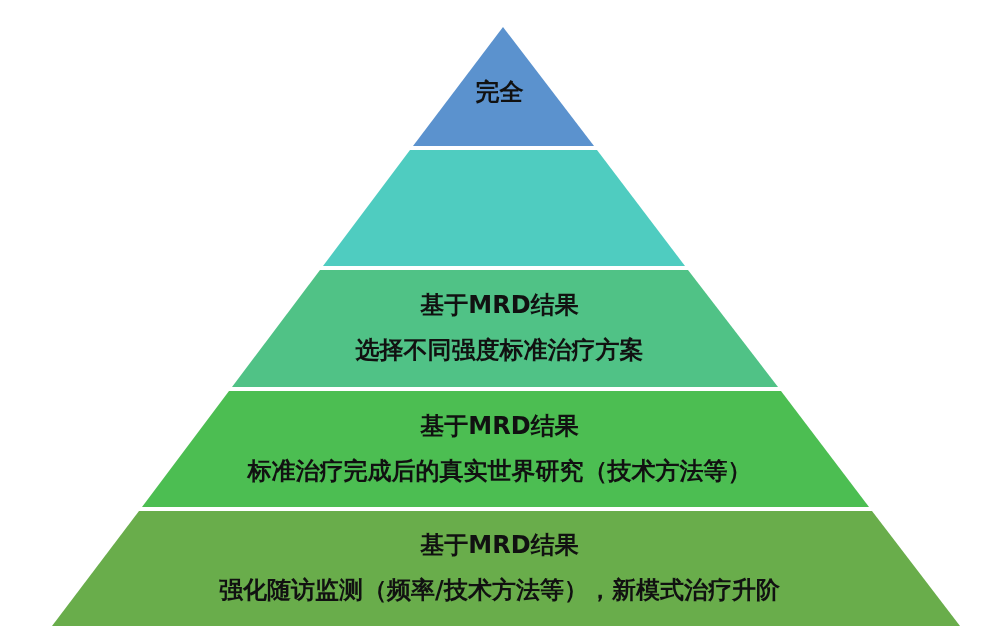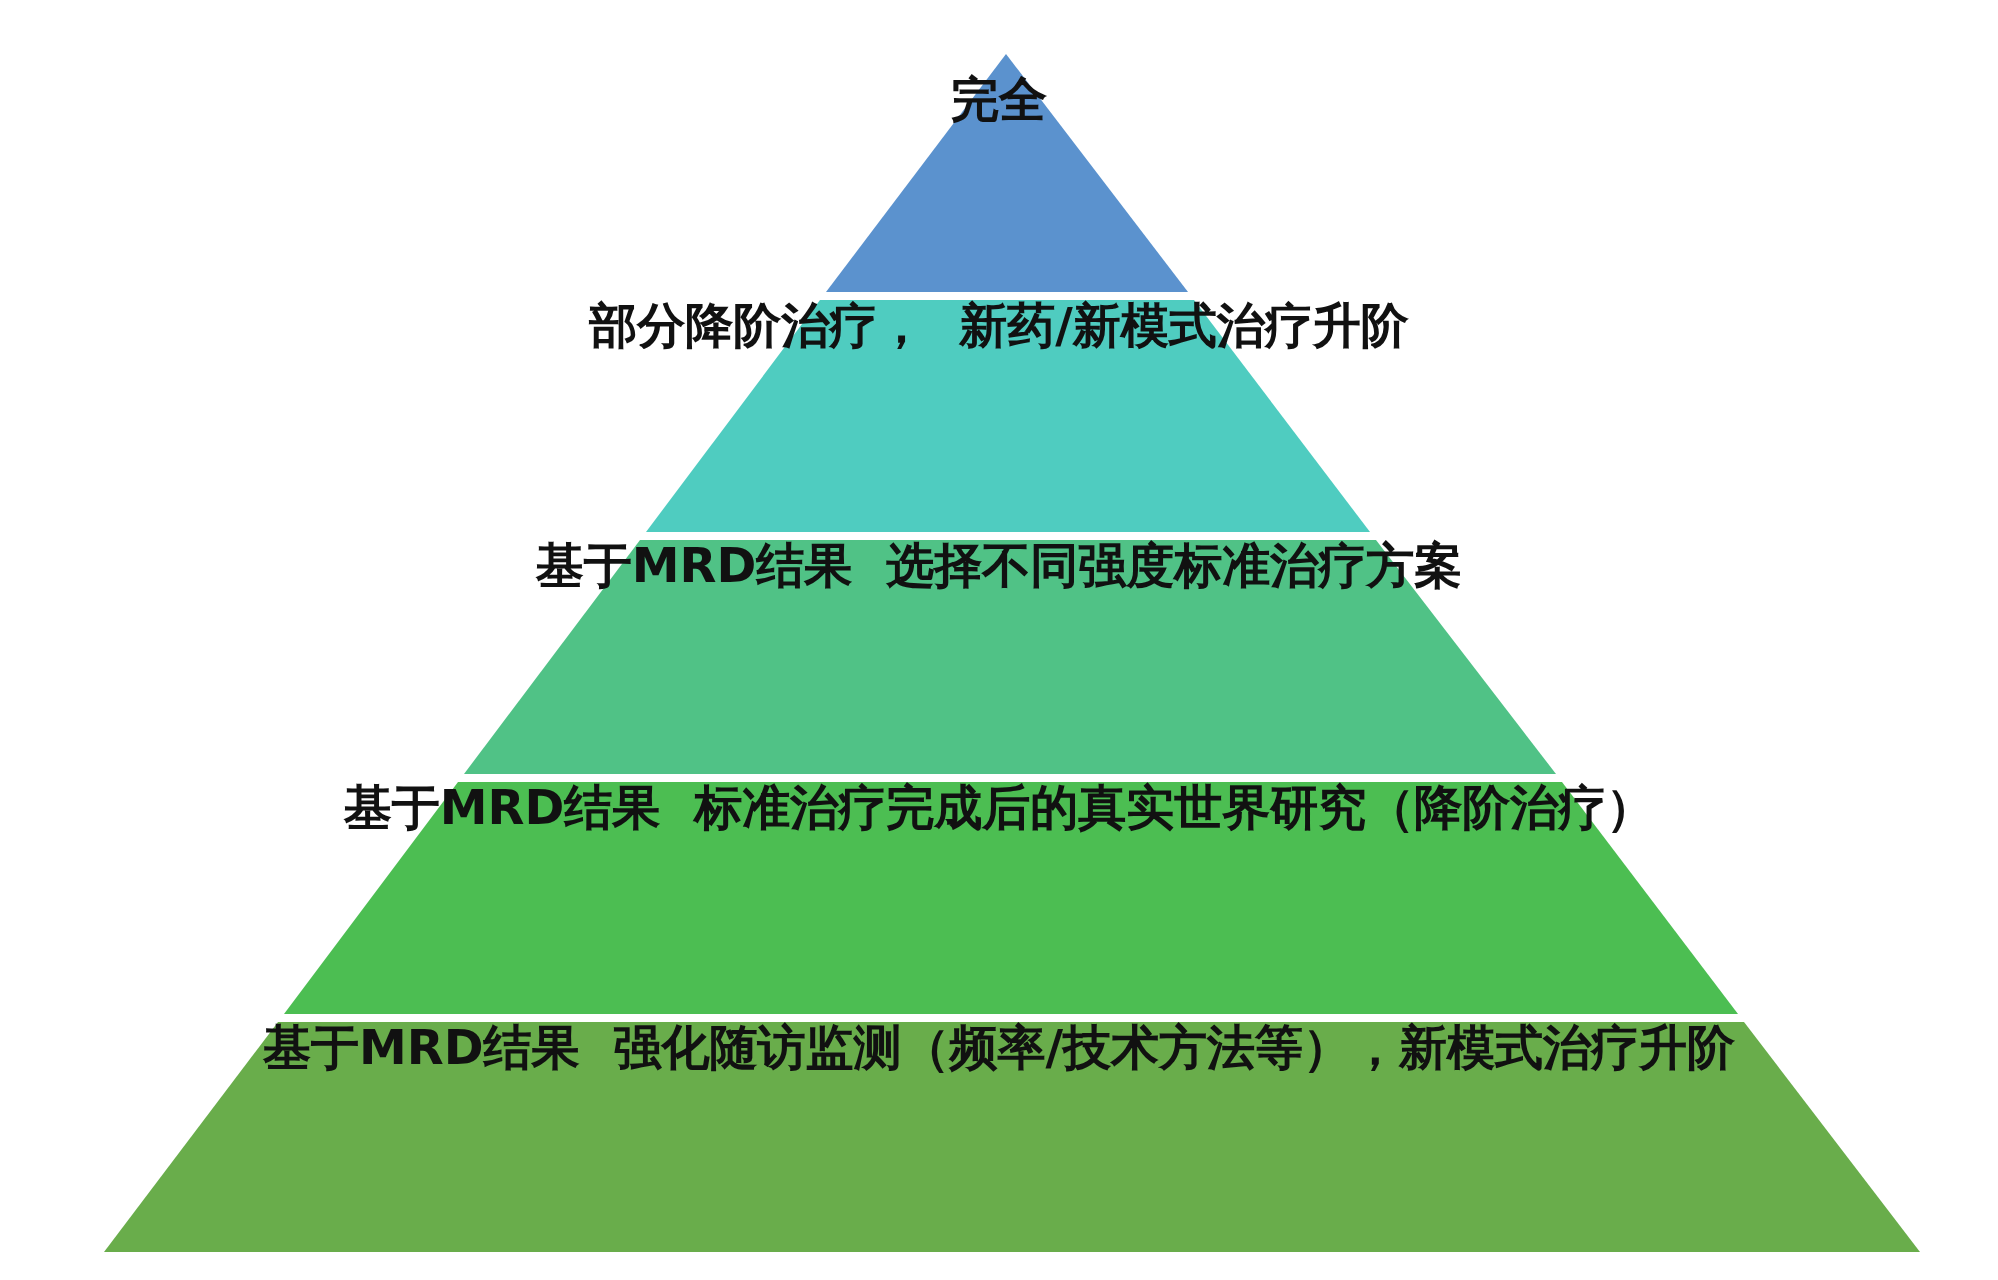--- a/index.html
+++ b/index.html
@@ -21,21 +21,22 @@
     left: 0;
     width: 999px;
     height: 640px;
     display: block;
   }
   .tier-text {
     position: absolute;
     left: 0;
     right: 0;
     display: flex;
-    align-items: flex-start;
+    flex-direction: column;
+    align-items: center;
     justify-content: center;
     gap: 17px;
     text-align: center;
     font-size: 24px;
     font-weight: 700;
     color: #111111;
     line-height: 1.15;
     pointer-events: none;
     white-space: nowrap;
   }
@@ -55,33 +56,29 @@
     <polygon points="410,150 597,150 685,266 323,266" fill="#4FCCC0"></polygon>
     <polygon points="320,270 688,270 778,387 232,387" fill="#50C286"></polygon>
     <polygon points="229,391 781,391 869,507 142,507" fill="#4CBE52"></polygon>
     <polygon points="139,511 872,511 960,626 52,626" fill="#69AD4B"></polygon>
   </svg>
 
   <div class="tier-text tier-text-1">
     <div>完全</div>
   </div>
 
-  <div class="tier-text tier-text-2">
-    <div>部分降阶治疗，</div>
-    <div>新药/新模式治疗升阶</div>
-  </div>
 
   <div class="tier-text tier-text-3">
     <div>基于MRD结果</div>
     <div>选择不同强度标准治疗方案</div>
   </div>
 
   <div class="tier-text tier-text-4">
     <div>基于MRD结果</div>
-    <div>标准治疗完成后的真实世界研究（降阶治疗）</div>
+    <div>标准治疗完成后的真实世界研究（技术方法等）</div>
   </div>
 
   <div class="tier-text tier-text-5">
     <div>基于MRD结果</div>
     <div>强化随访监测（频率/技术方法等），新模式治疗升阶</div>
   </div>
 
 </div>
 
 </body></html>

